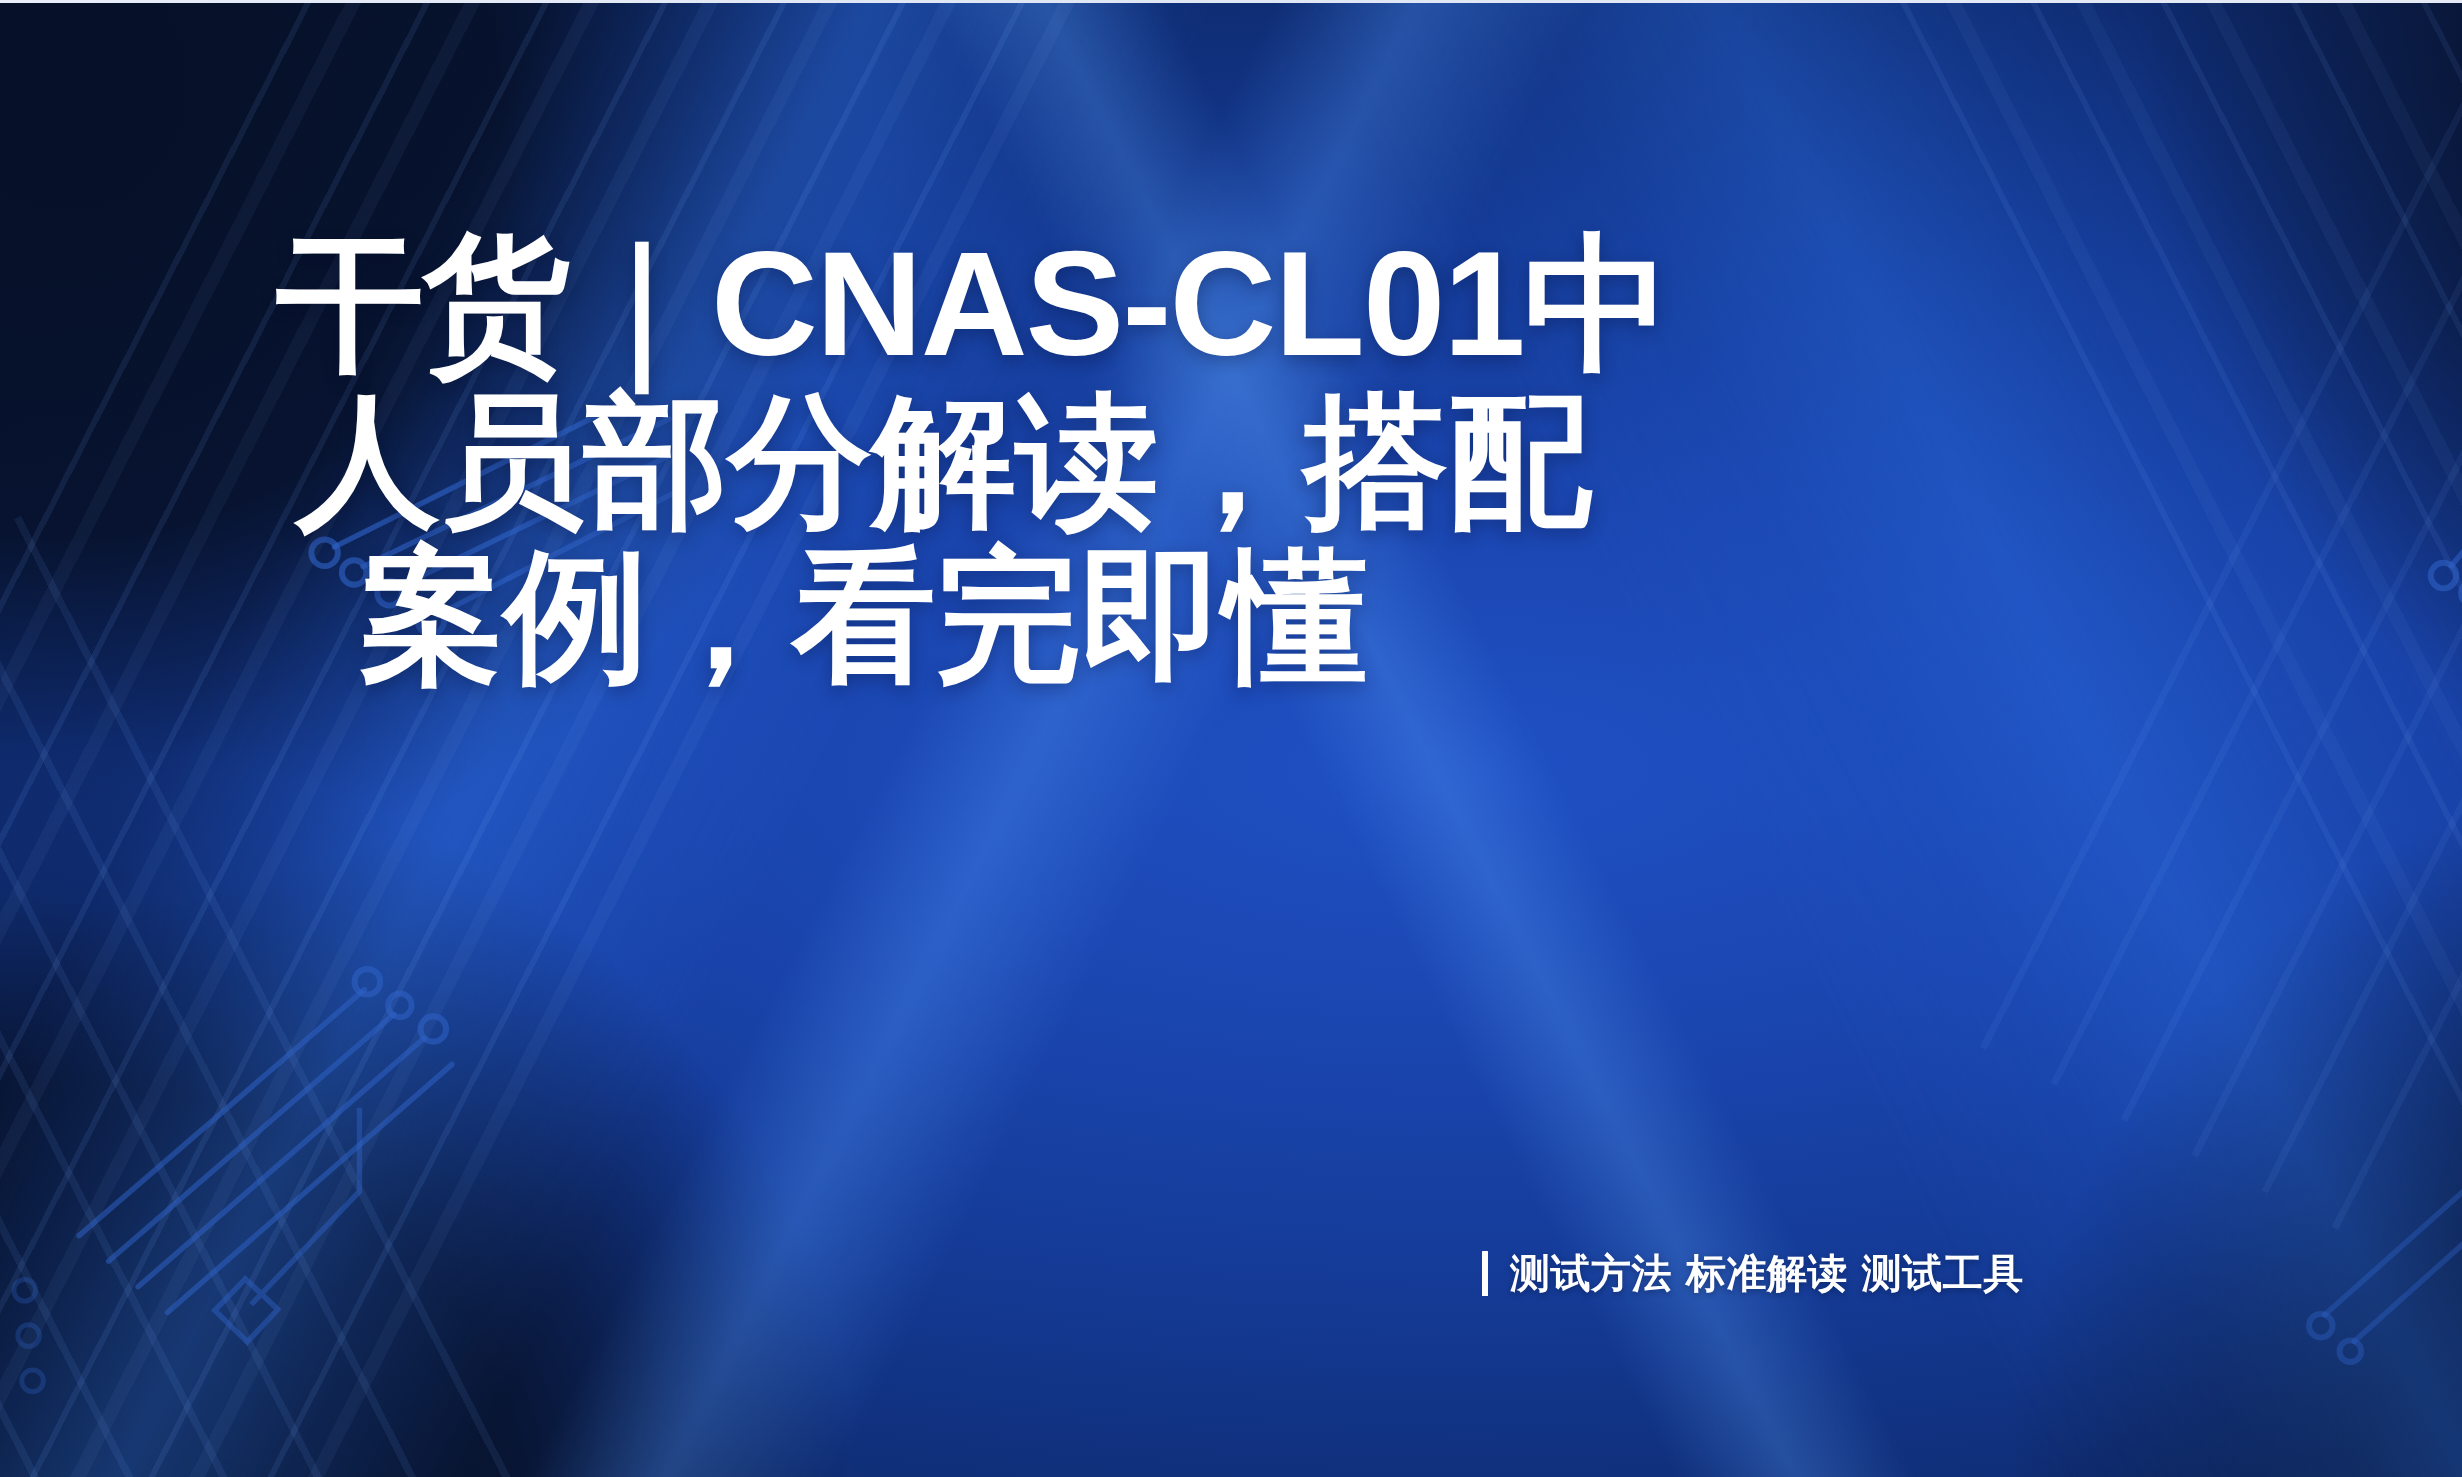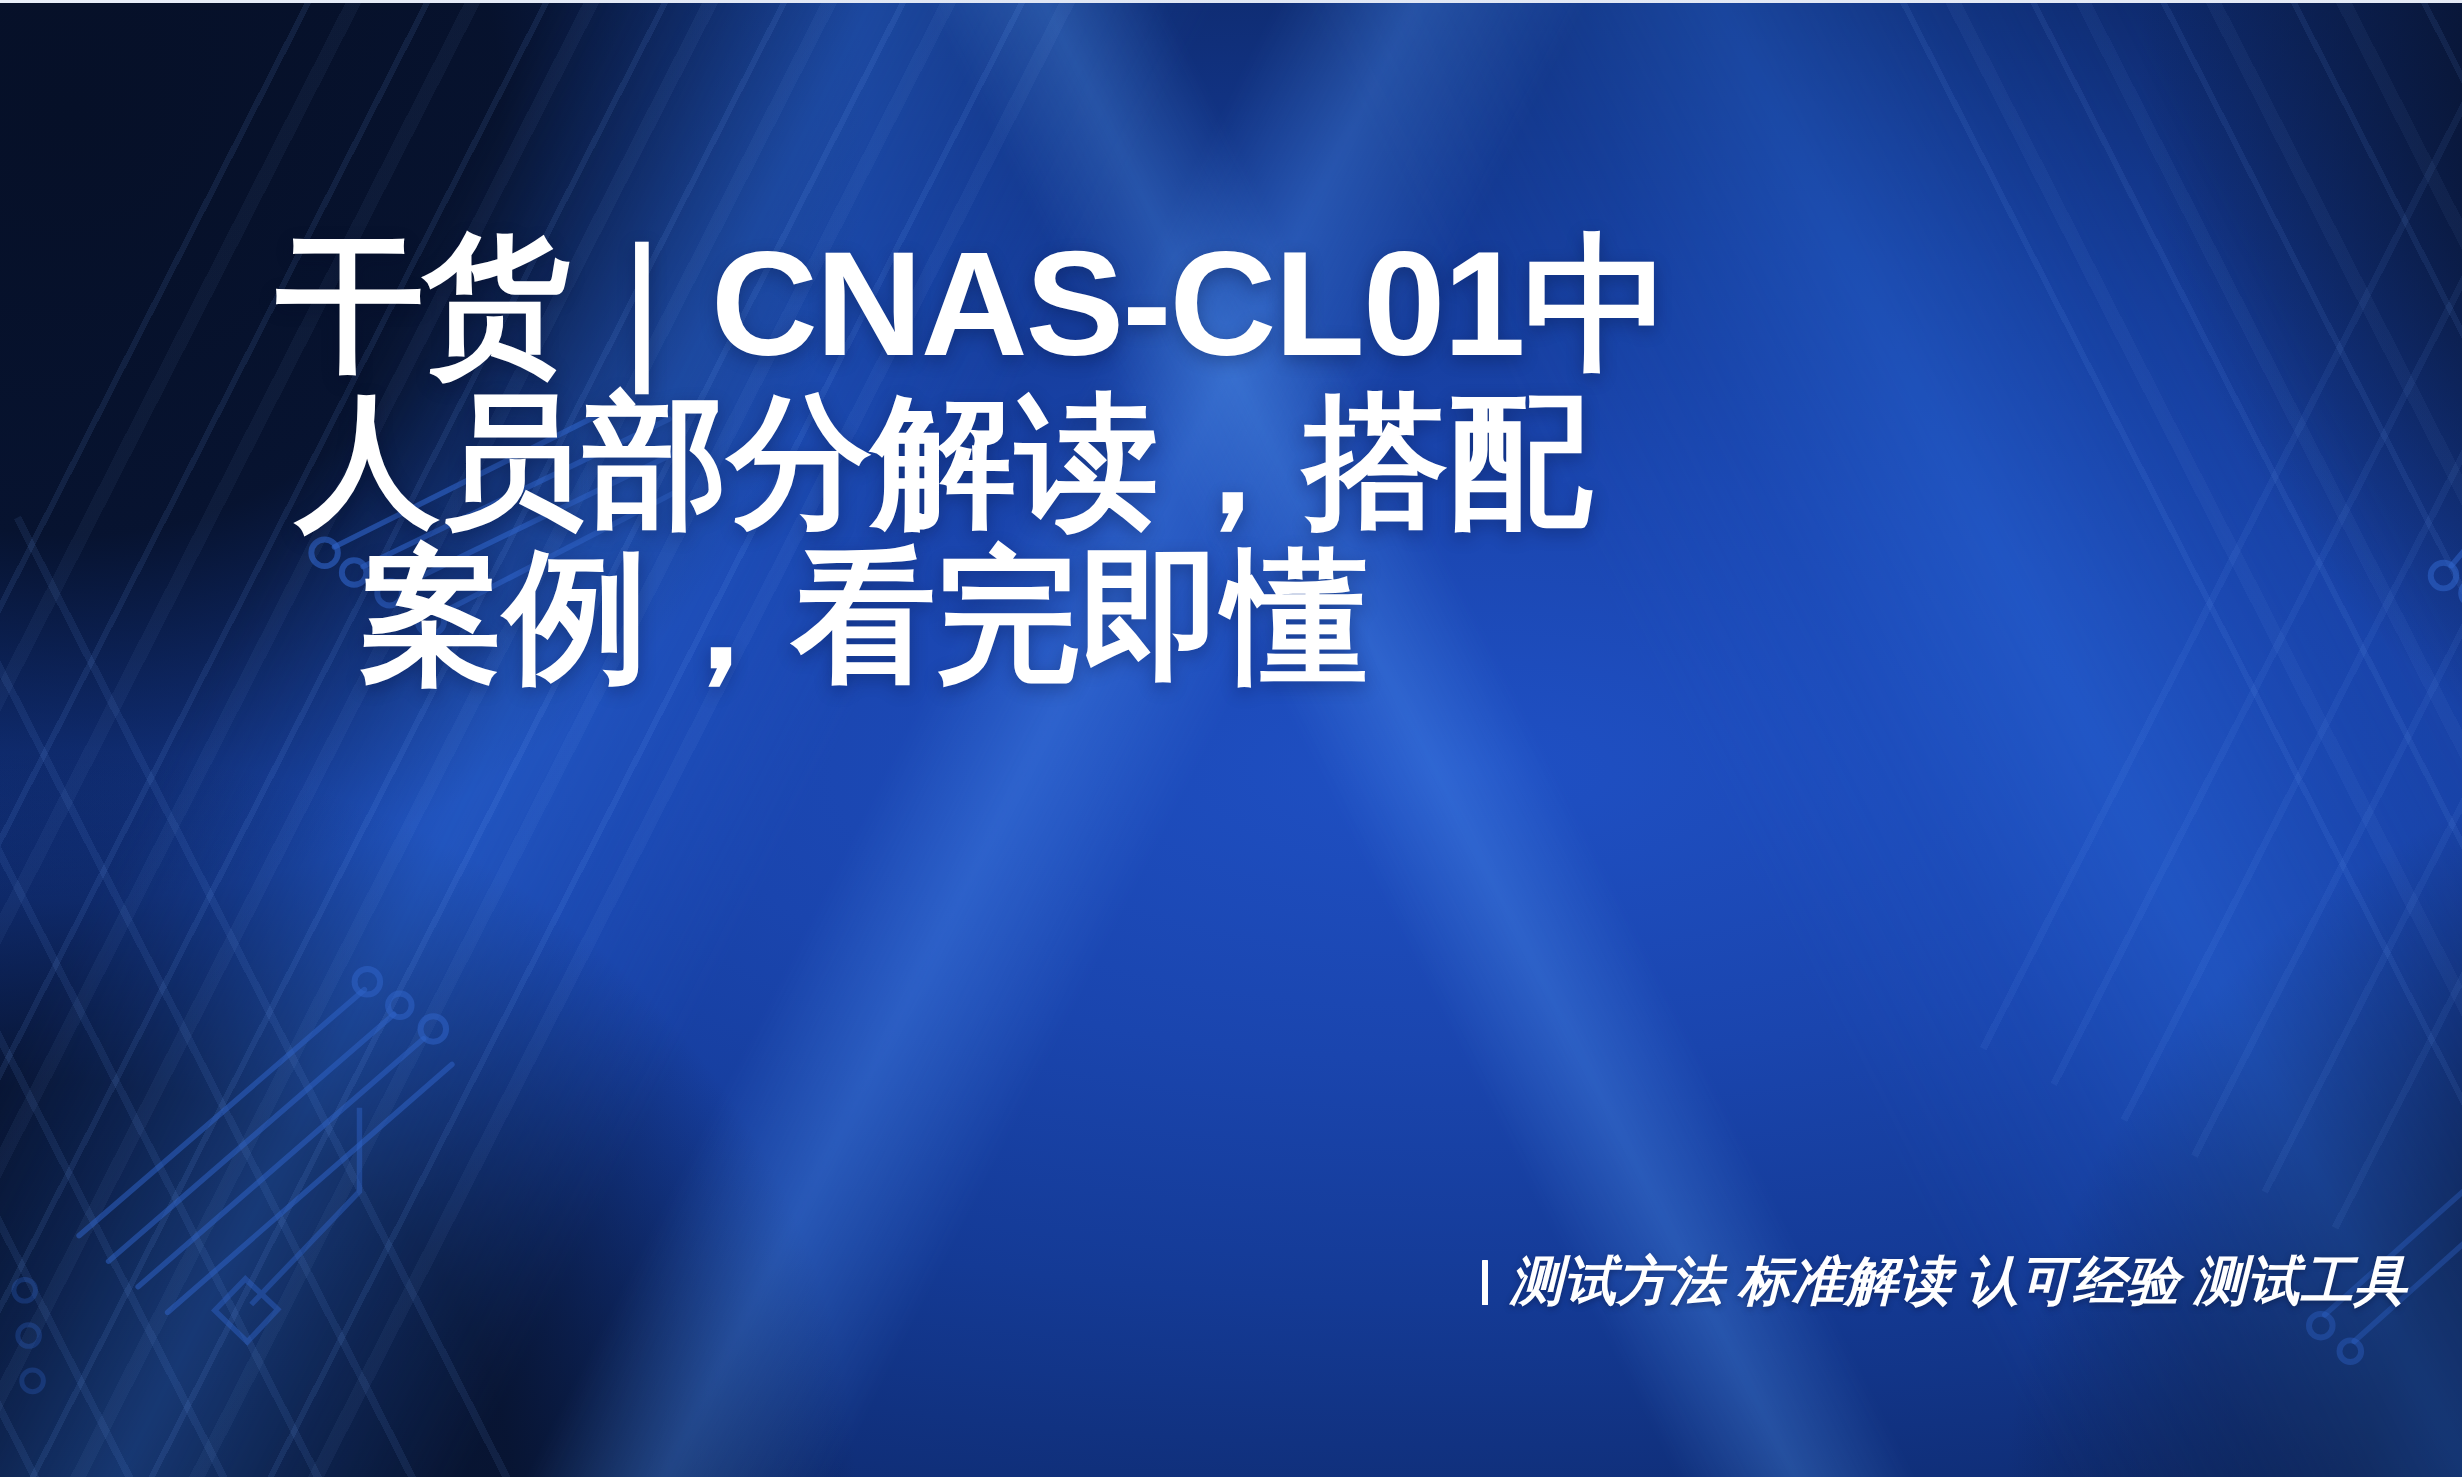--- a/index.html
+++ b/index.html
@@ -192,24 +192,23 @@
     display:inline-block;
     width: 6.4px; height: 45px;
     background:#ffffff;
     border-radius:0.5px;
     margin-right: 7.9px;
     flex: 0 0 auto;
   }
   .sub-item {
     color:#ffffff;
     font-weight:700;
-    font-size: 53px;
+    font-size: 40px;
     letter-spacing: 0.5px;
     text-shadow: 0 2px 6.9px rgba(0,8,32,0.35);
-    font-style: italic;
   }
 </style>
 </head>
 <body>
 
 <div id="banner">
 
   <div class="bg-base"></div>
   <div class="bg-corner-dark-tl"></div>
   <div class="bg-corner-dark-tr"></div>
@@ -308,20 +307,19 @@
     <div class="headline">
       <div class="title-line l1">干货｜CNAS-CL01中</div>
       <div class="title-line l2">人员部分解读，搭配</div>
       <div class="title-line l3">案例，看完即懂</div>
     </div>
 
     <div class="subtitle-row">
       <span class="sub-bar"></span>
       <span class="sub-item">测试方法</span>
       <span class="sub-item">标准解读</span>
-      <span class="sub-item">认可经验</span>
       <span class="sub-item">测试工具</span>
     </div>
 
   </div>
 
 </div>
 
 
 </body></html>

